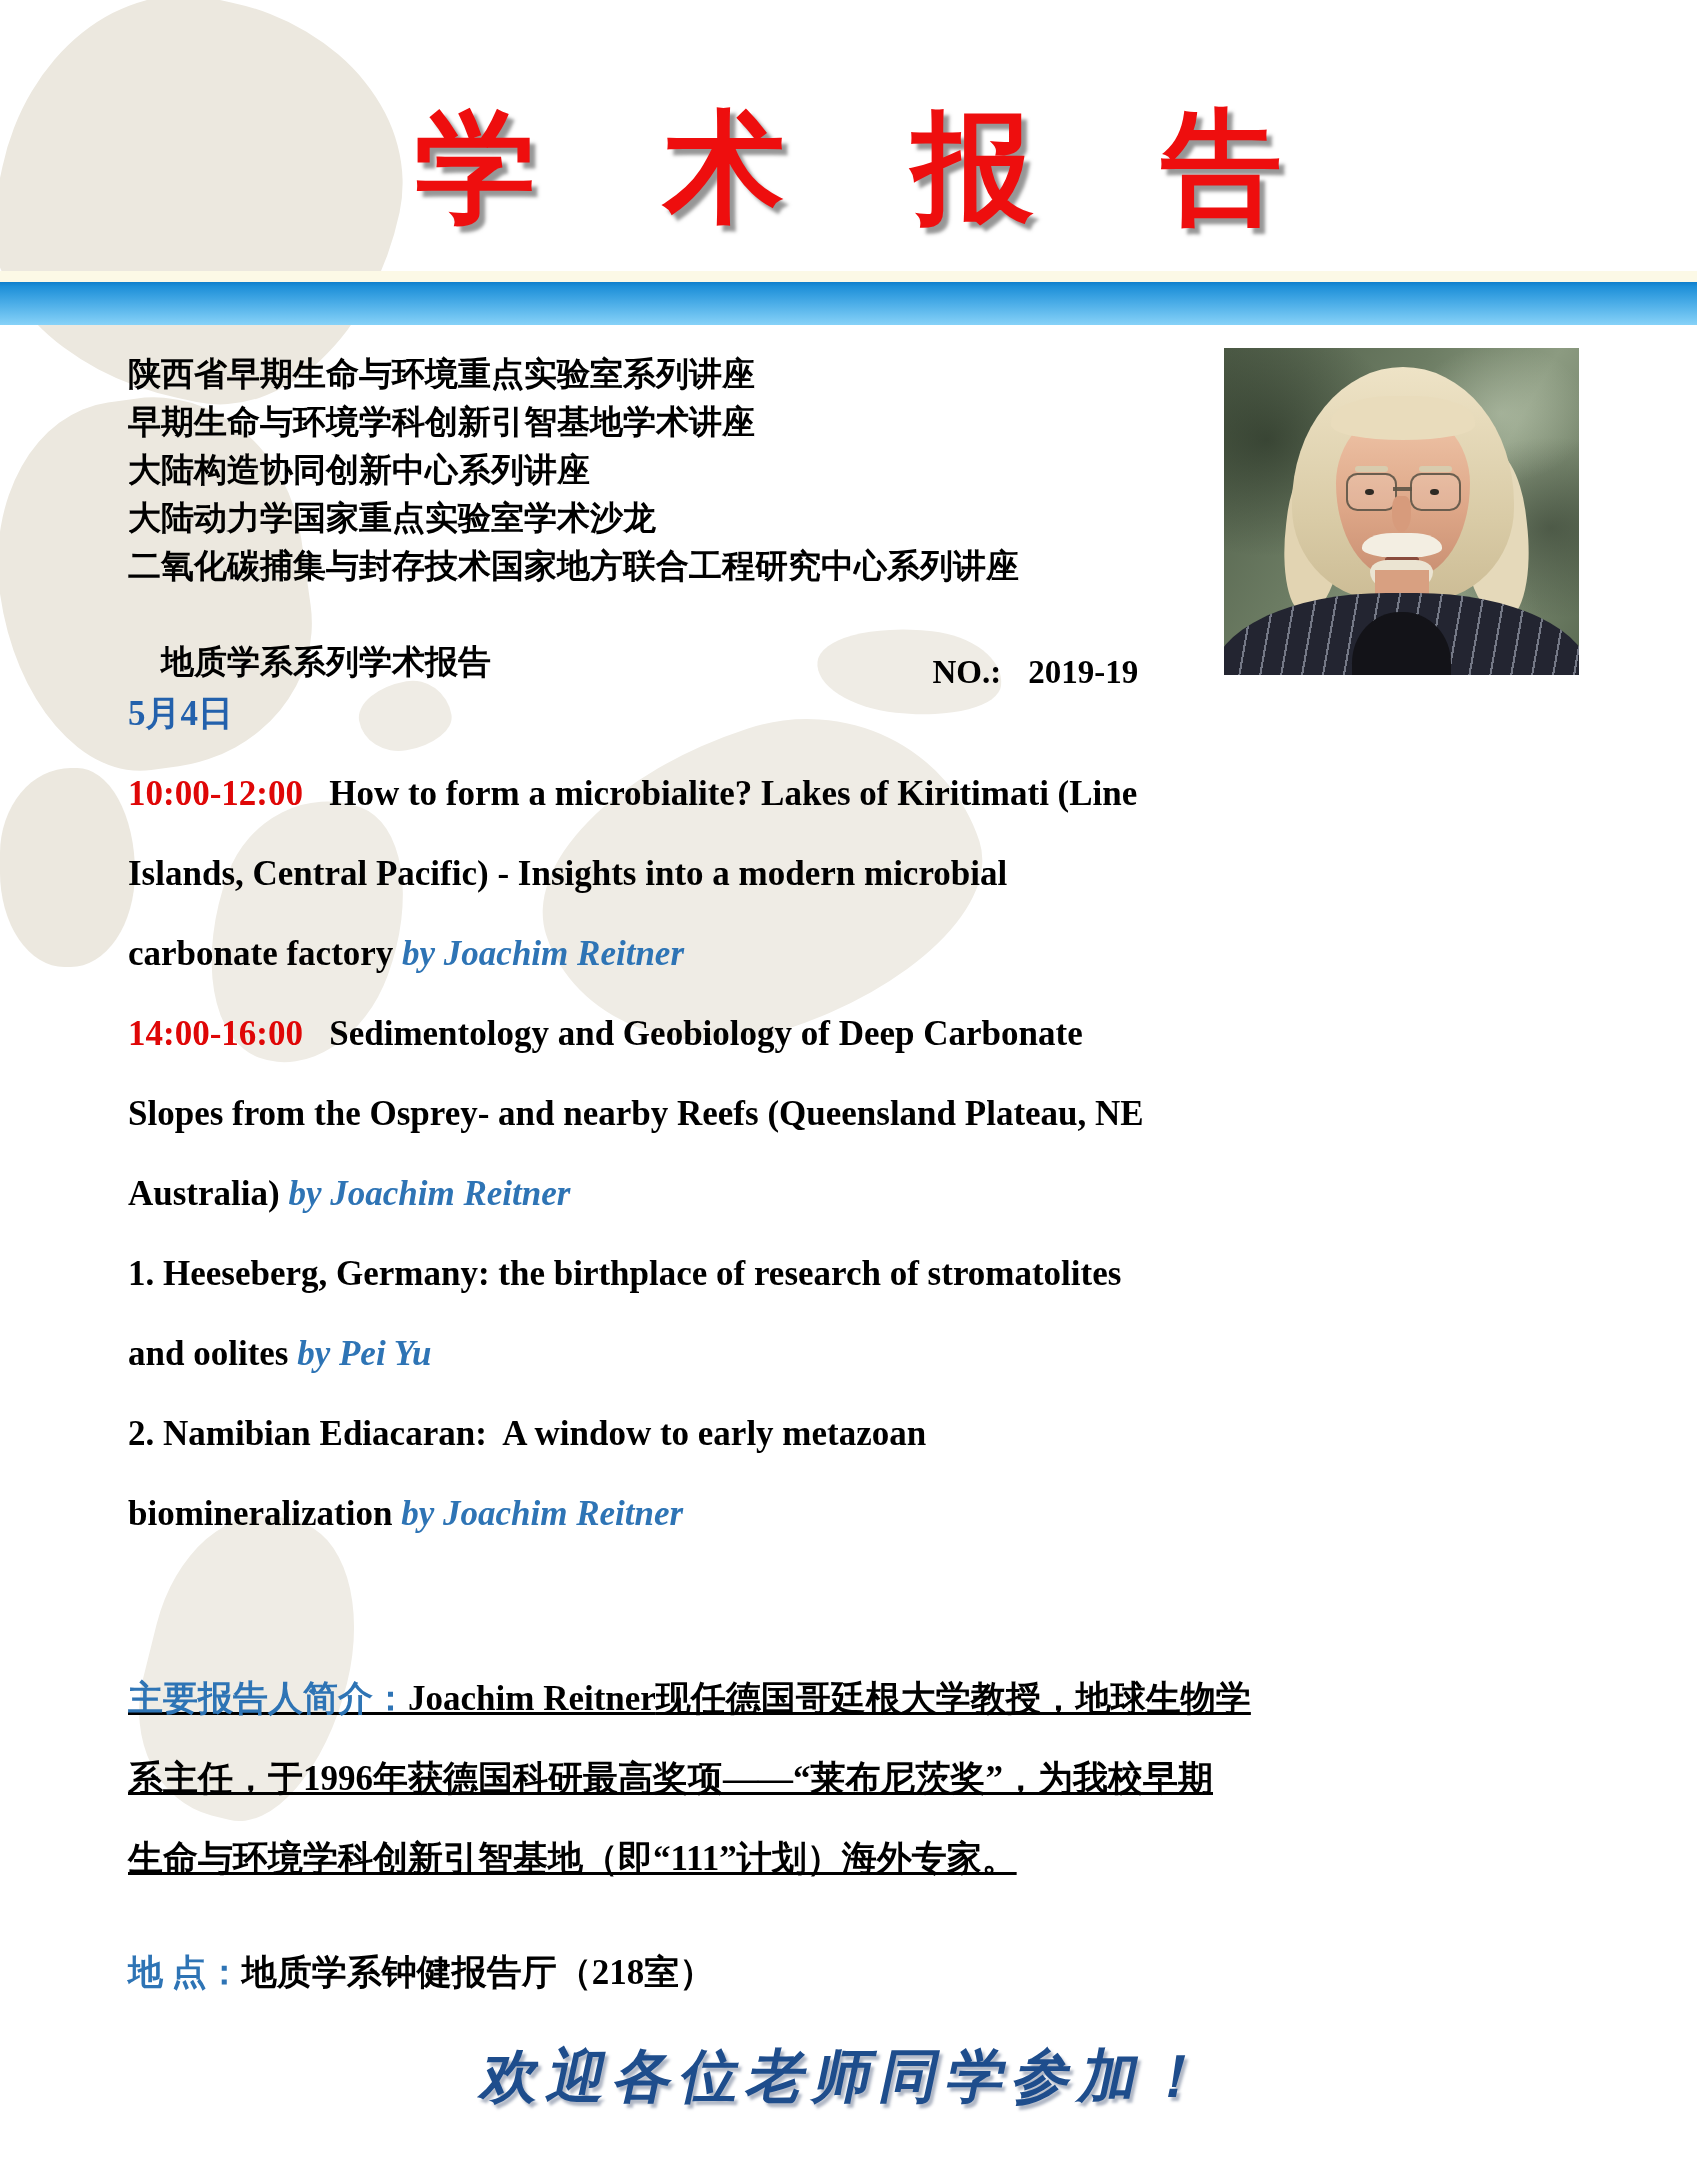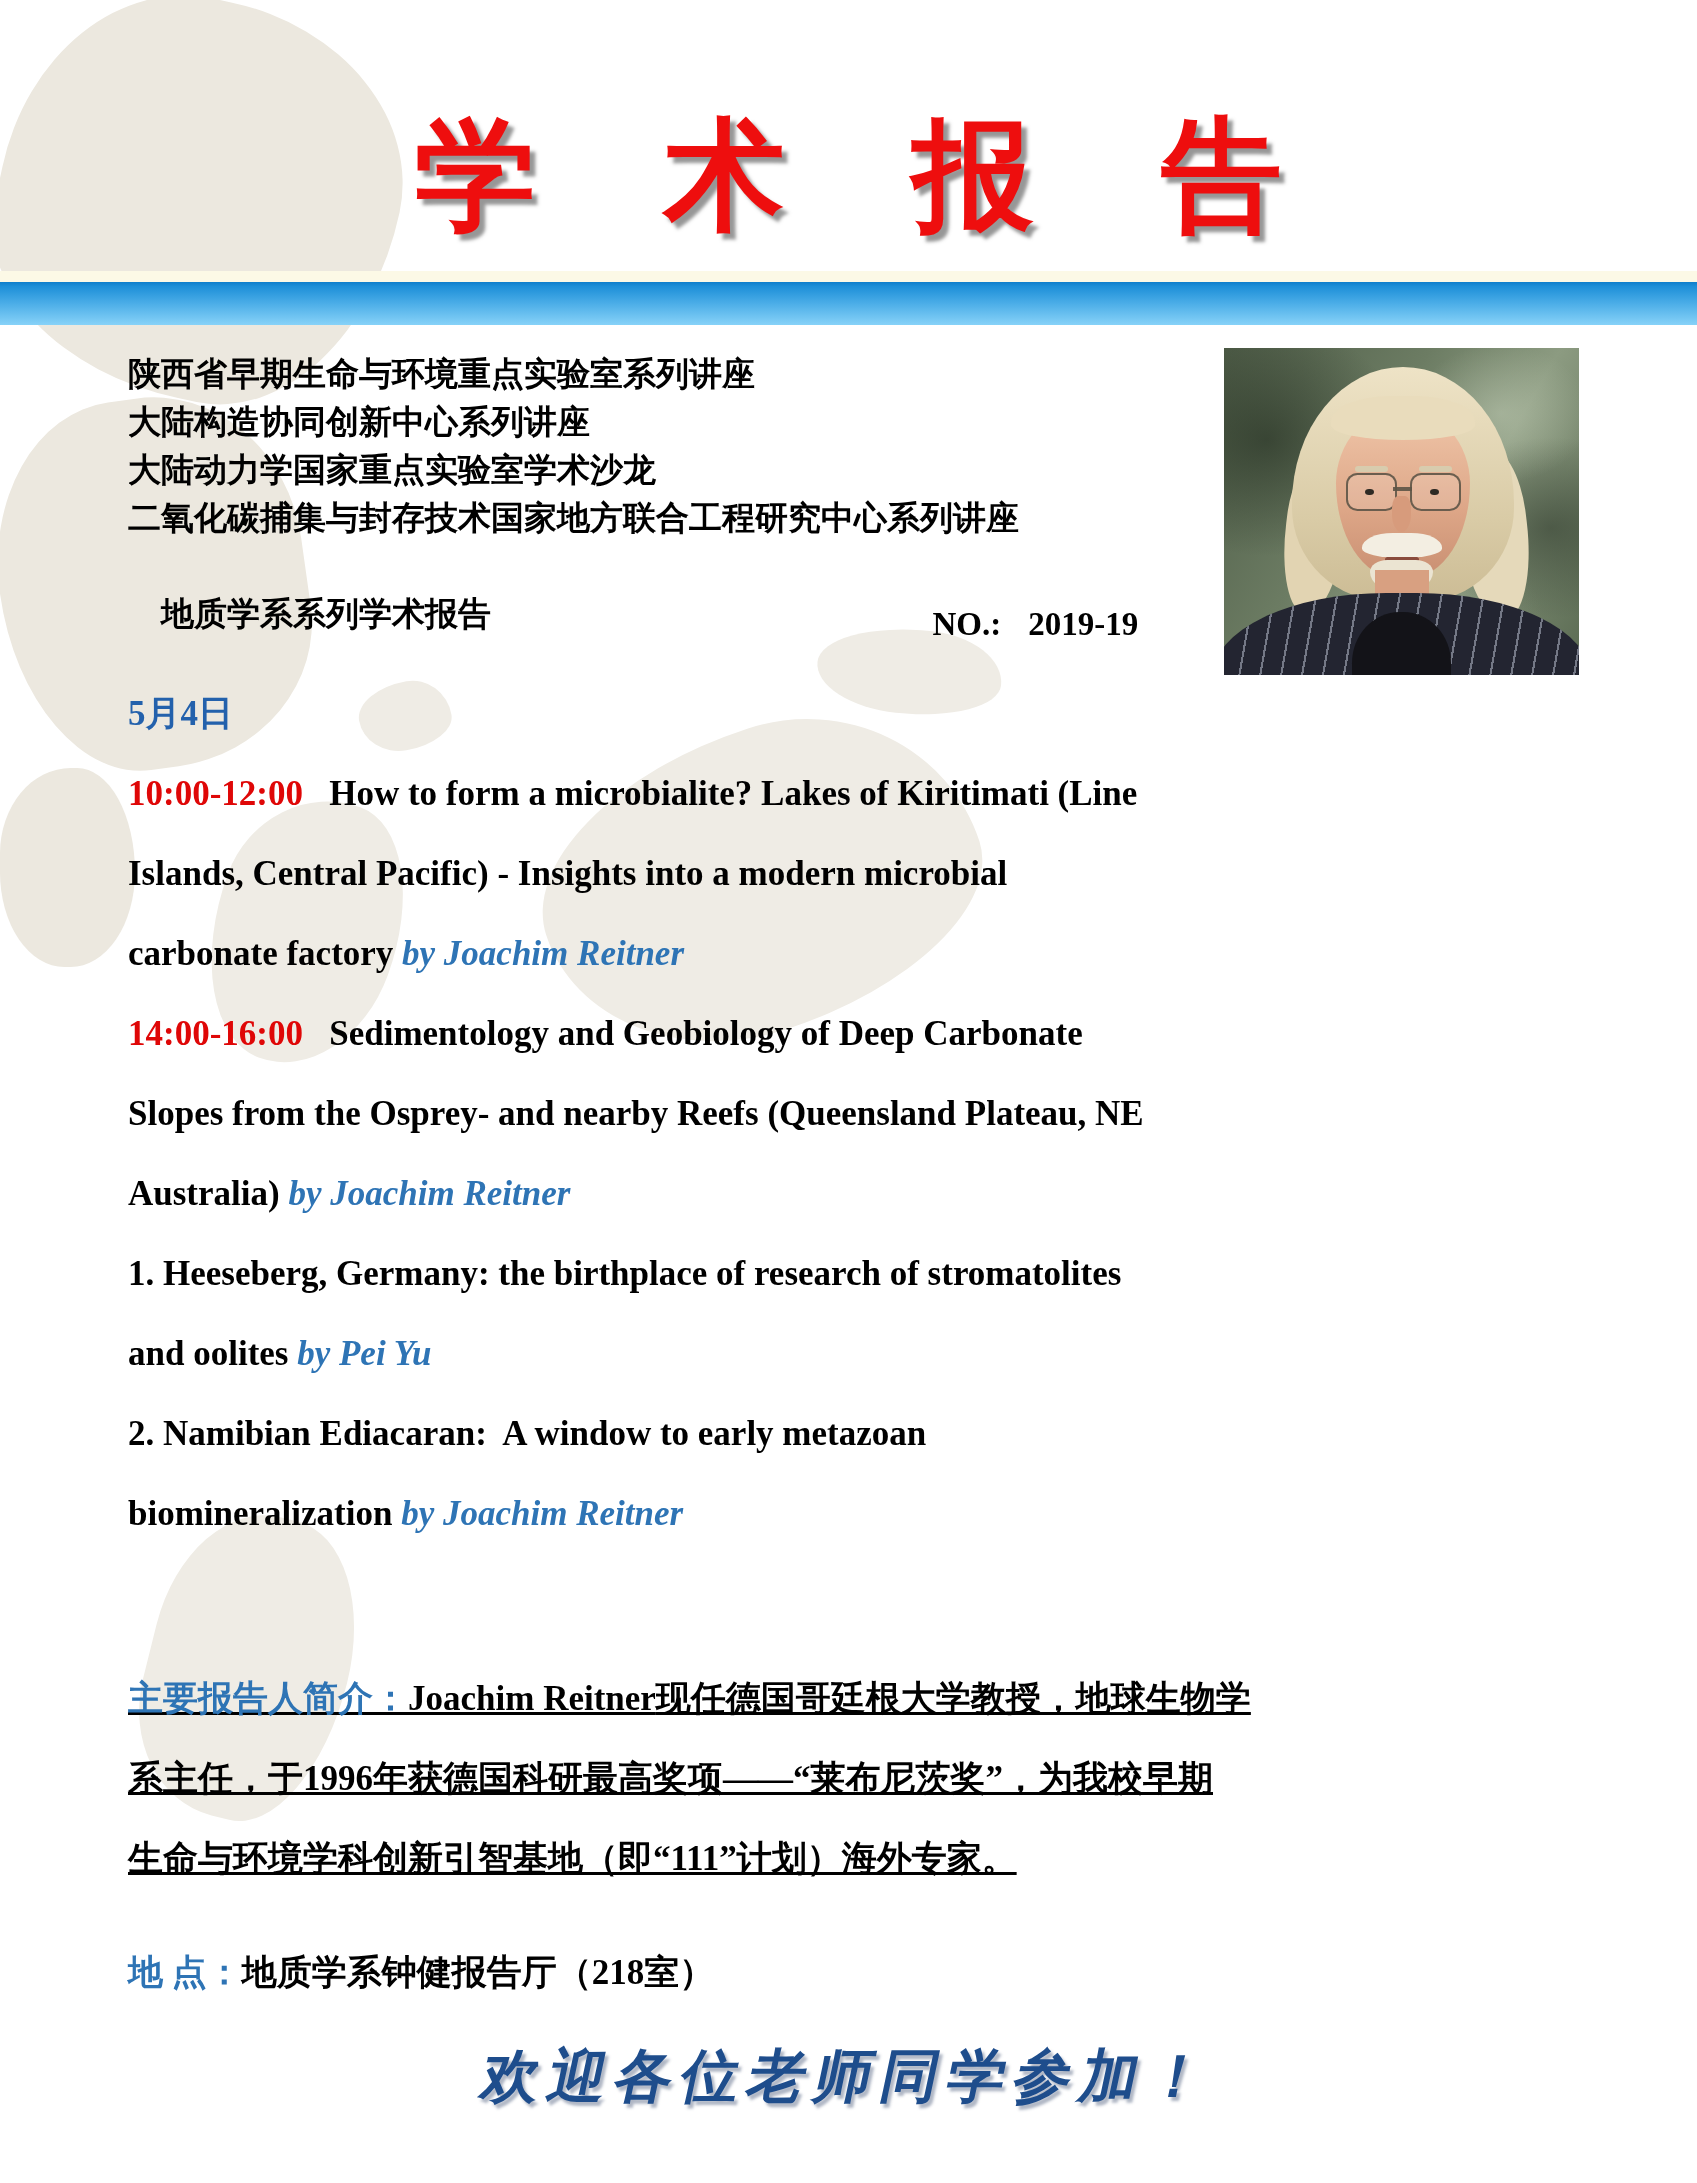--- a/index.html
+++ b/index.html
@@ -7,21 +7,21 @@
     width:1697px;height:2183px;position:relative;overflow:hidden;
     background:#ffffff;
     font-family:"Liberation Serif","DejaVu Serif",serif;
     font-weight:bold;color:#000;
   }
   
   .wm{position:absolute;background:#efece5;z-index:0;}
   .wm2{background:#ece8df;}
   
   .poster-title{
-    position:absolute;top:108px;left:0;width:1697px;text-align:center;z-index:2;
+    position:absolute;top:100px;left:0;width:1697px;text-align:center;z-index:2;
     font-family:"Liberation Sans","DejaVu Sans",sans-serif;font-weight:900;
     font-size:121px;line-height:135px;letter-spacing:47px;text-indent:47px;
     color:#ee0e0e;text-shadow:5.7px 6.4px 3.6px rgba(125,125,125,0.80);
     white-space:pre;
   }
   
   .cream-line{position:absolute;top:271px;left:0;width:1697px;height:11.4px;background:#fcf9e6;z-index:1;}
   .blue-bar{
     position:absolute;top:282px;left:0;width:1697px;height:43px;z-index:2;
     background:linear-gradient(180deg,#0f7ecb 0%,#1d8fd8 10%,#49ace7 48%,#87d2f8 100%);
@@ -95,20 +95,21 @@
 <div class="wm2" style="left:28.4px;top:1791px;width:135px;height:199px;border-radius:55% 45% 50% 50%/45% 55% 50% 50%;"></div>
 
 <div class="poster-title">学 术 报 告</div>
 
 <div class="cream-line"></div>
 <div class="blue-bar"></div>
 
 <div class="header-block">
   <div id="header-lines">
       <div class="hline">陕西省早期生命与环境重点实验室系列讲座</div>
+      <div class="hline">早期生命与环境学科创新引智基地学术讲座</div>
       <div class="hline">大陆构造协同创新中心系列讲座</div>
       <div class="hline">大陆动力学国家重点实验室学术沙龙</div>
       <div class="hline">二氧化碳捕集与封存技术国家地方联合工程研究中心系列讲座</div>
     </div>
   <div class="dept-row">
     <span>地质学系系列学术报告</span>
     <span class="series-no">
       <span>NO.:</span><span class="no-val">2019-19</span>
     </span>
   </div>

